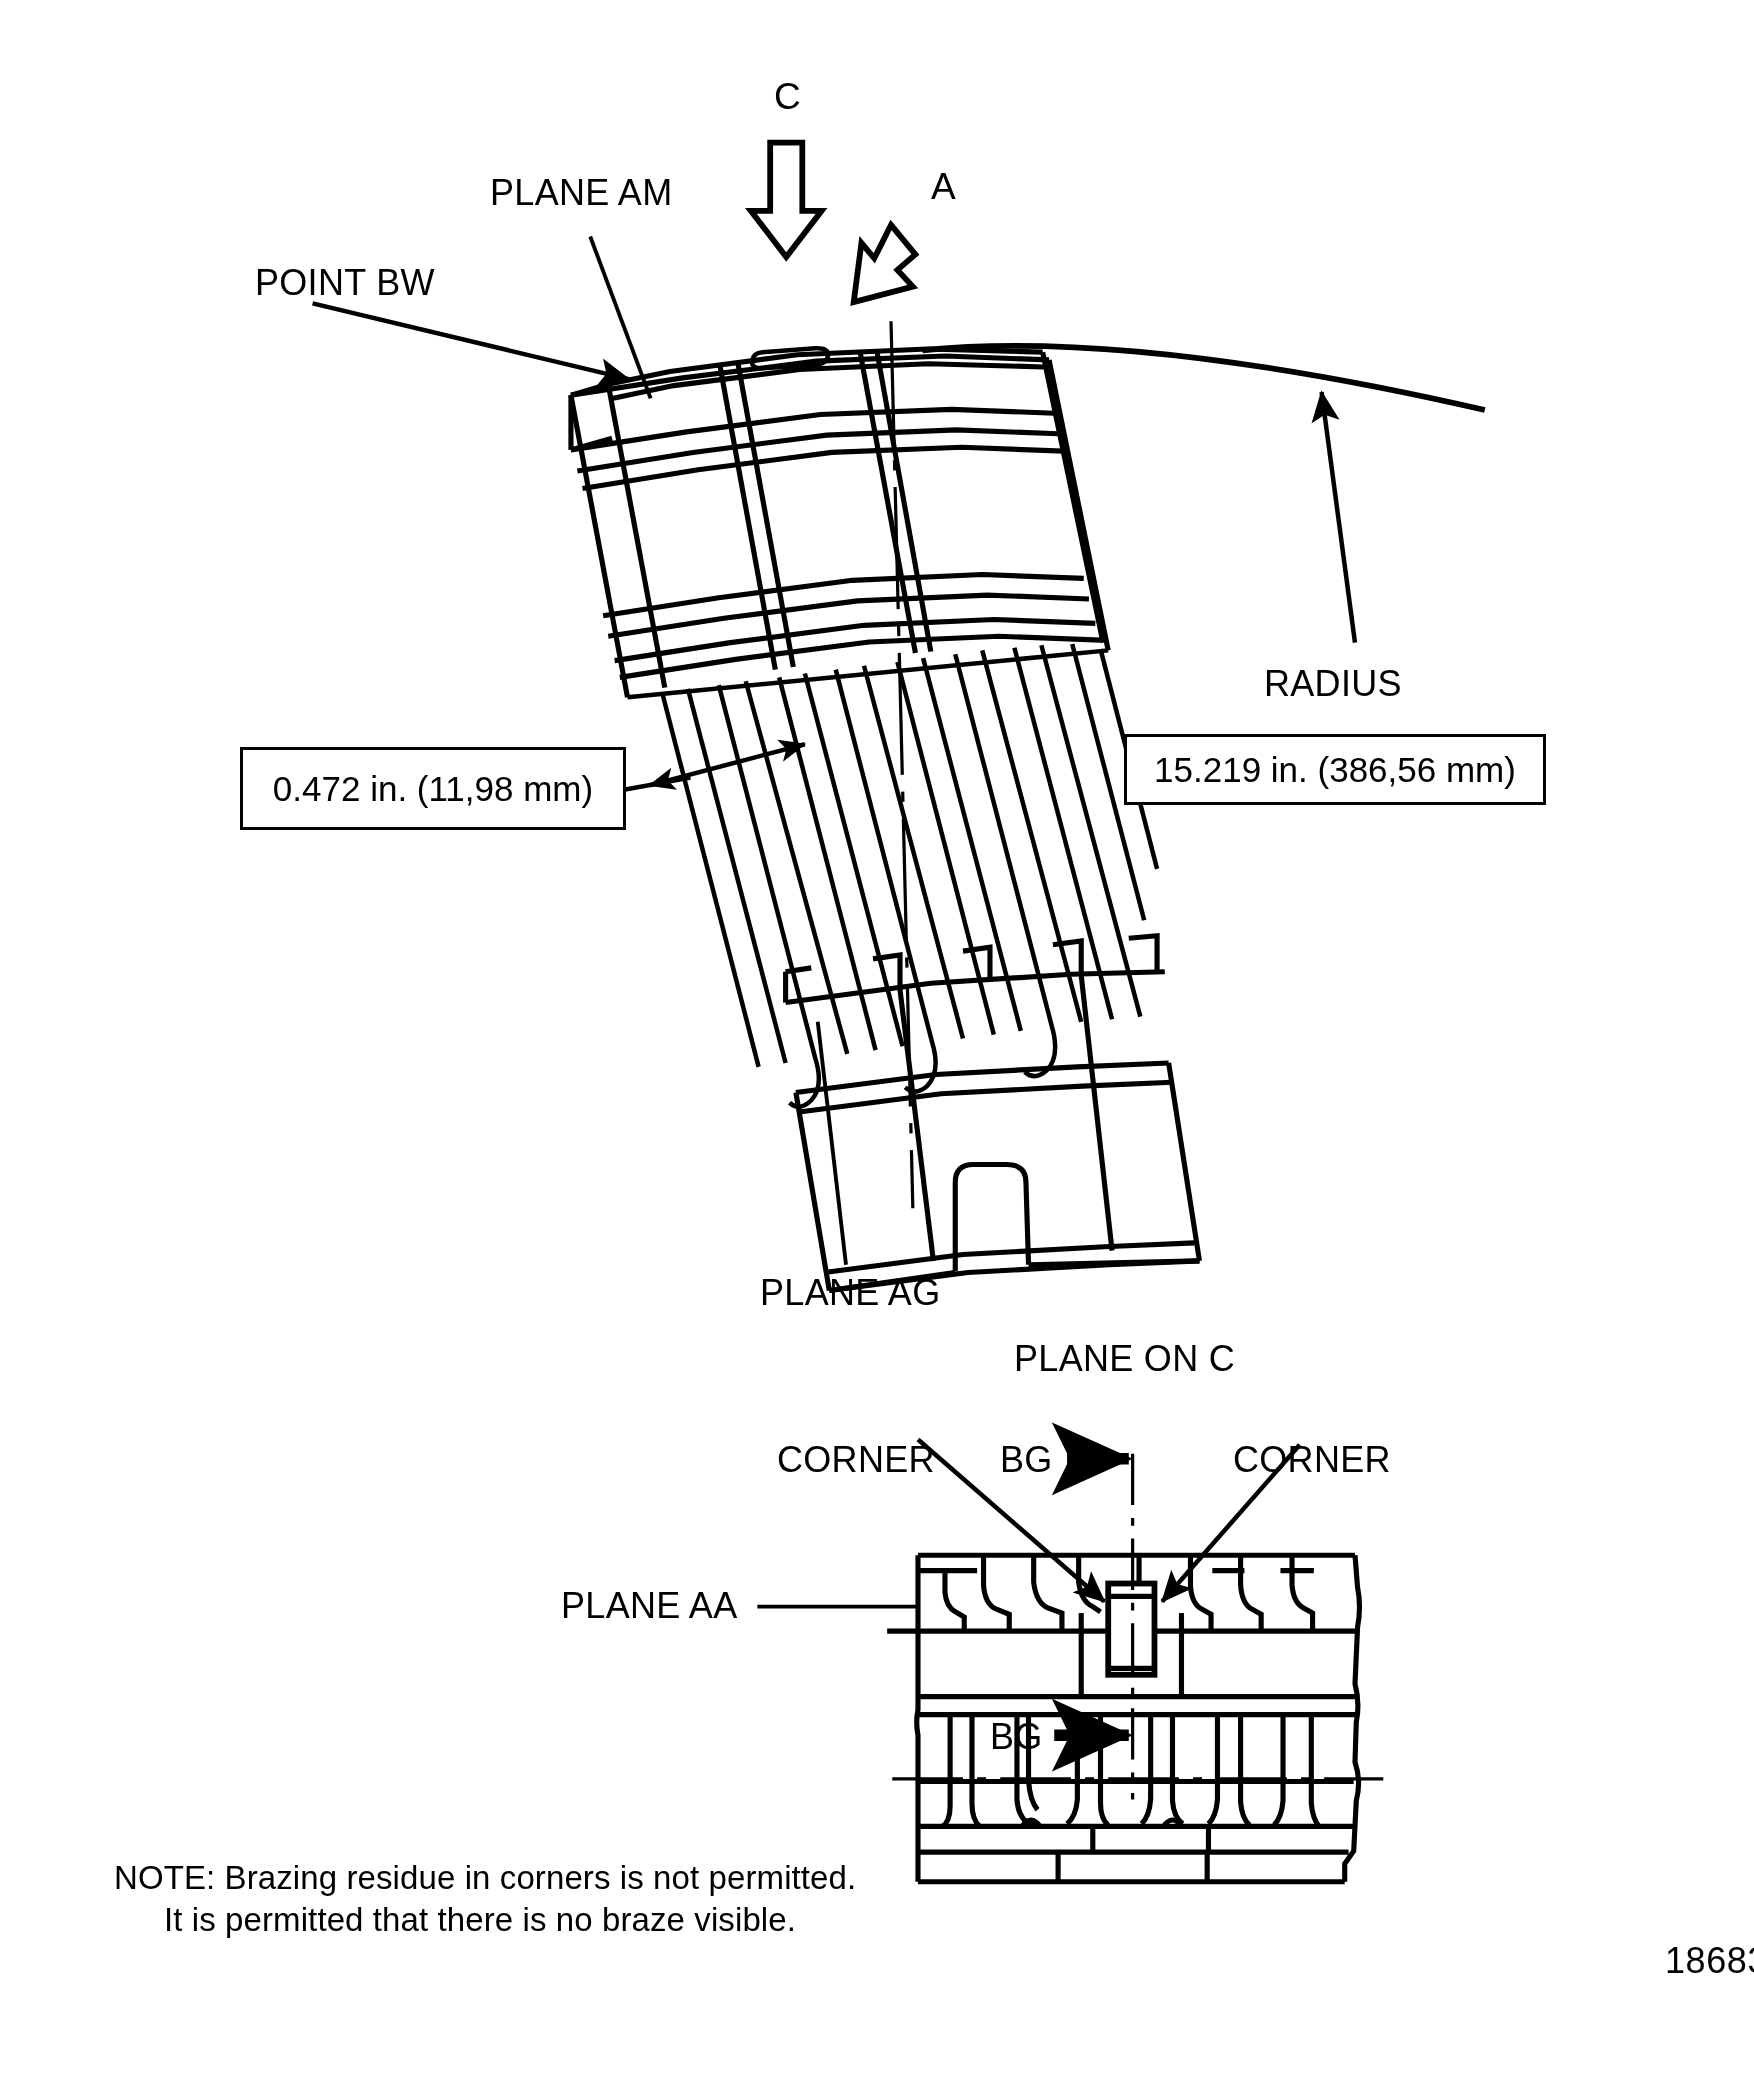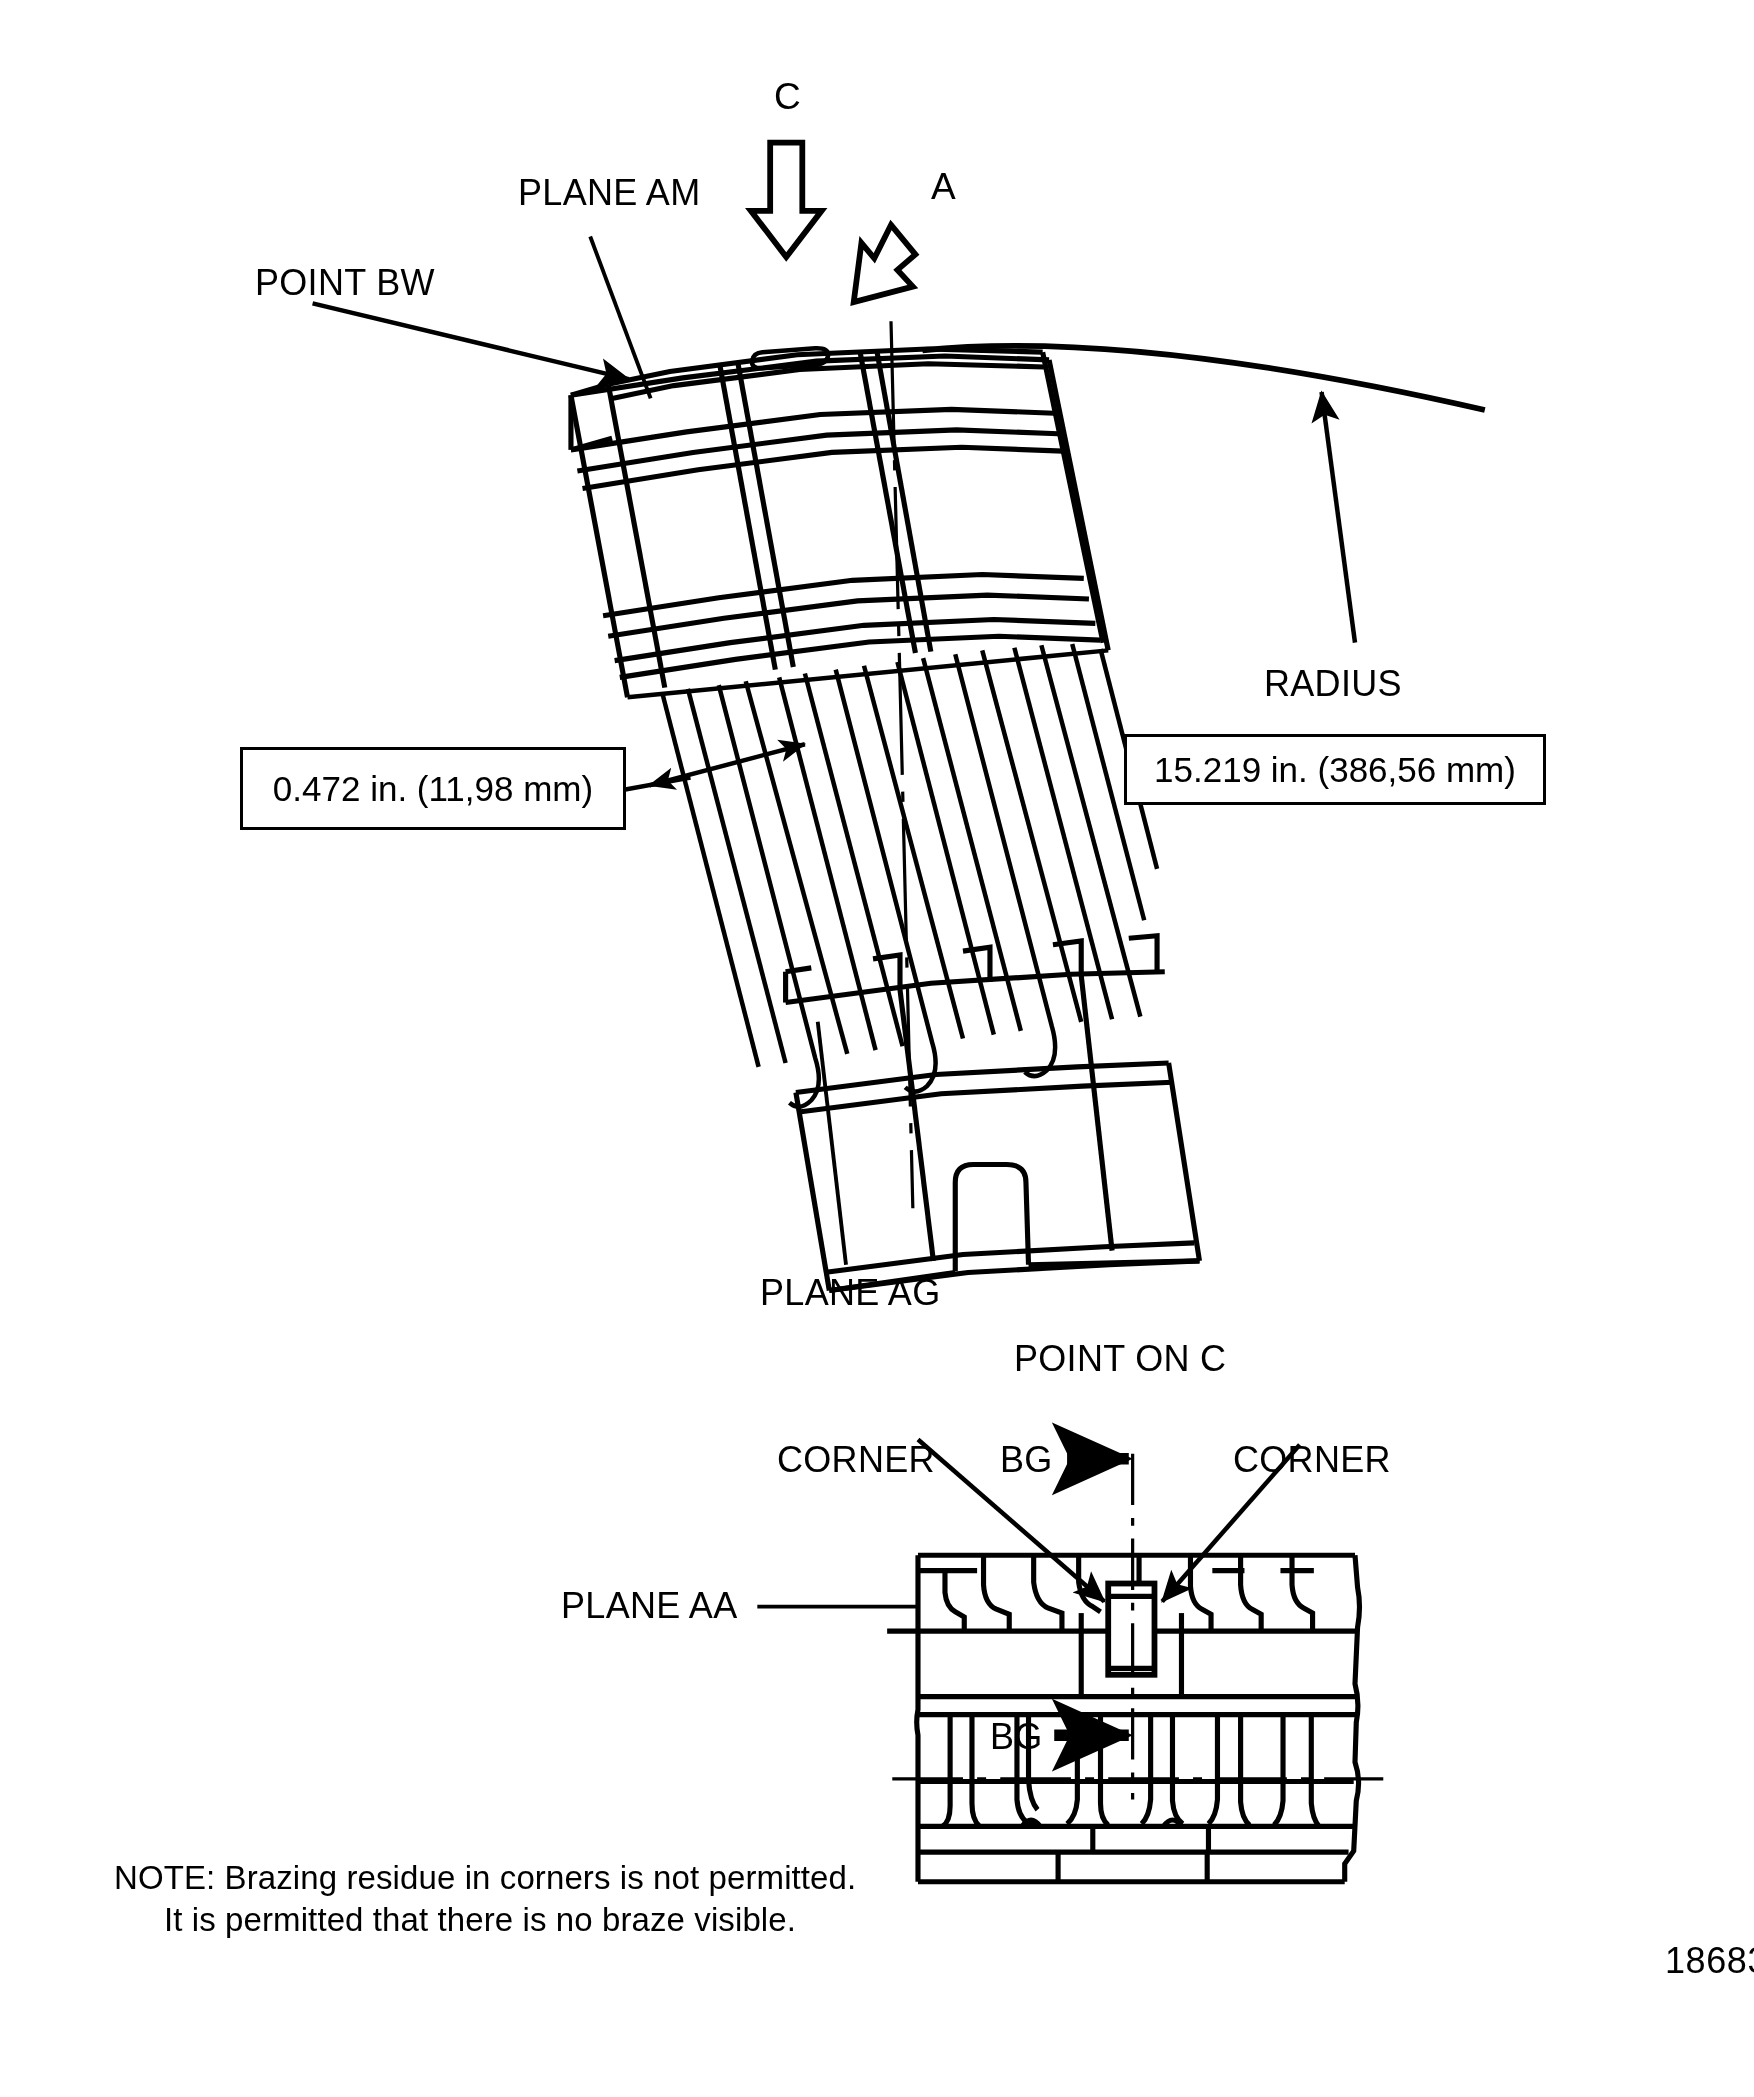--- a/index.html
+++ b/index.html
@@ -291,41 +291,41 @@
 
       <line x1="1178" y1="2500" x2="1430" y2="2500" stroke-width="6"></line>
 
       <line x1="1660" y1="2270" x2="1756" y2="2270" stroke-width="18" marker-end="url(#solidArrow)"></line>
 
       <line x1="1640" y1="2700" x2="1756" y2="2700" stroke-width="18" marker-end="url(#solidArrow)"></line>
     </g>
 
   </svg>
 
-  <div class="label lbl-big" style="left:518px; top:175px;">PLANE AM</div>
+  <div class="label lbl-big" style="left:490px; top:175px;">PLANE AM</div>
 
   <div class="label lbl-big" style="left:255px; top:265px;">POINT BW</div>
 
   <div class="label lbl-letter" style="left:774px; top:78px;">C</div>
 
   <div class="label lbl-letter" style="left:931px; top:168px;">A</div>
 
   <div class="label lbl-big" style="left:1264px; top:666px;">RADIUS</div>
 
   <div class="dimbox" style="left:240px; top:747px; width:386px; height:83px;">
     <span>0.472 in. (11,98 mm)</span>
   </div>
 
   <div class="dimbox" style="left:1124px; top:715px; width:422px; height:71px;margin-top:19px;">
     <span>15.219 in. (386,56 mm)</span>
   </div>
 
   <div class="label lbl-big" style="left:760px; top:1275px;">PLANE AG</div>
 
-  <div class="label lbl-big" style="left:1014px; top:1341px;">POINT ON C</div>
+  <div class="label lbl-big" style="left:1014px; top:1341px;">PLANE ON C</div>
 
   <div class="label lbl-big" style="left:777px; top:1442px;">CORNER</div>
 
   <div class="label lbl-big" style="left:1000px; top:1442px;">BG</div>
 
   <div class="label lbl-big" style="left:1233px; top:1442px;">CORNER</div>
 
   <div class="label lbl-big" style="left:561px; top:1588px;">PLANE AA</div>
 
   <div class="label lbl-big" style="left:990px; top:1719px;">BG</div>

